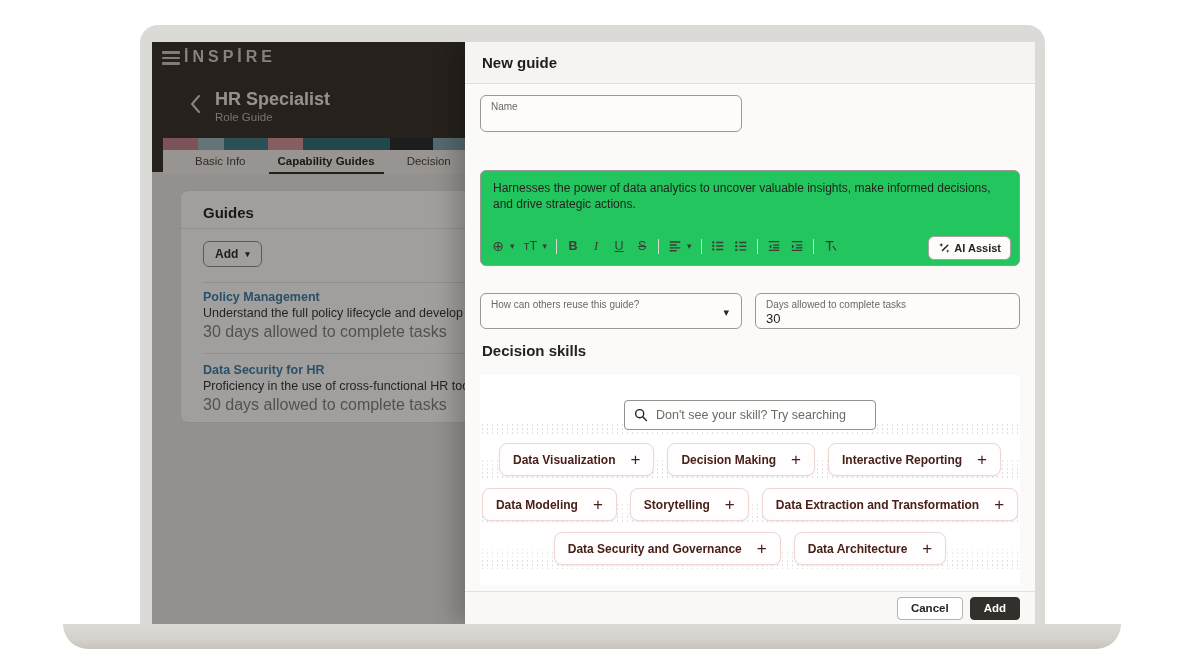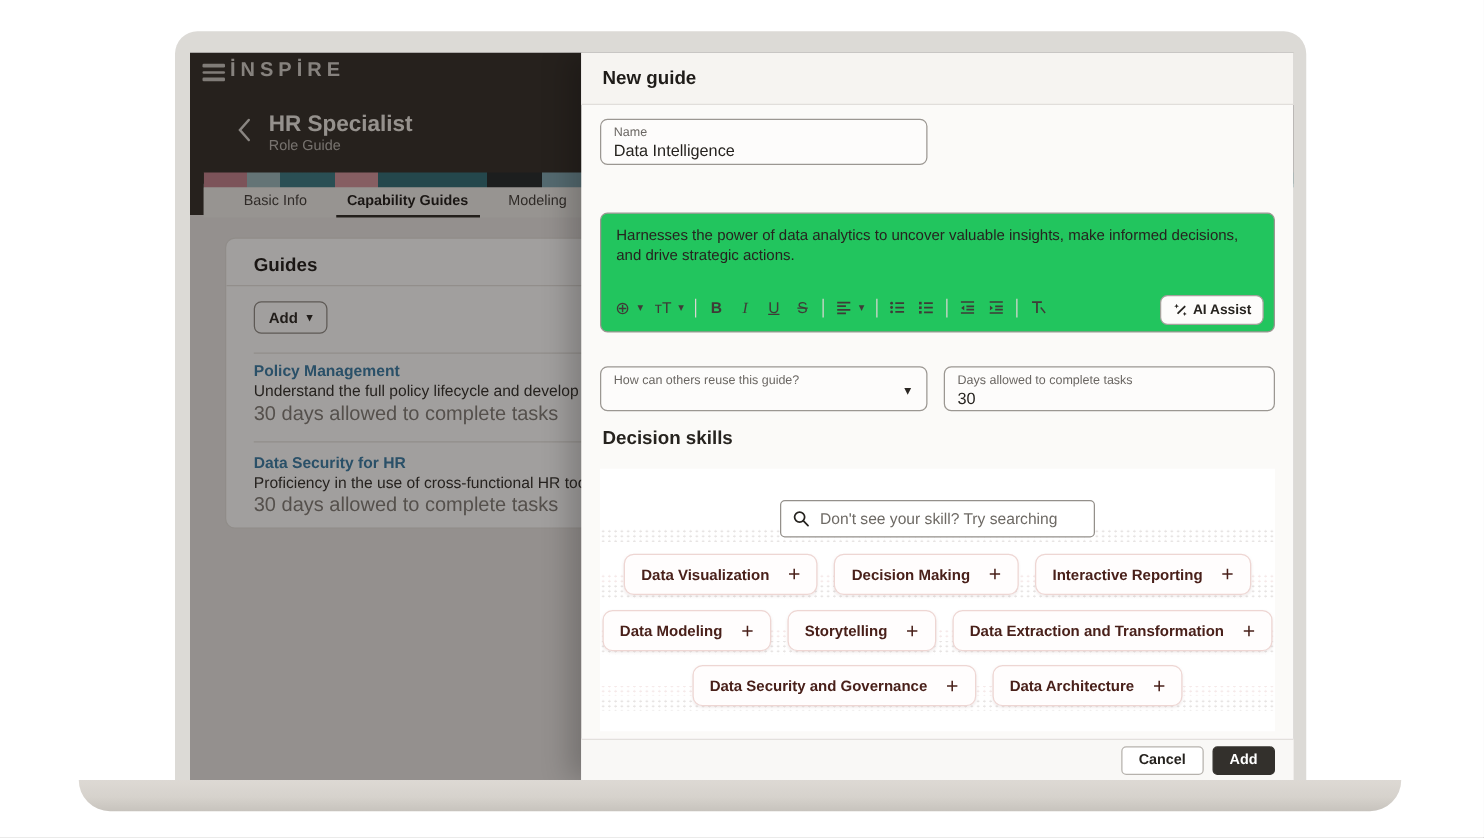--- a/index.html
+++ b/index.html
@@ -138,21 +138,21 @@
         </div>
         <div class="page-title">HR Specialist</div>
         <div class="page-subtitle">Role Guide</div>
       </div>
       <div class="banner"></div>
       <div class="hdr-corner"></div>
 
       <div class="tabbar">
         <div class="tab">Basic Info</div>
         <div class="tab active">Capability Guides</div>
-        <div class="tab">Modeling</div>
+        <div class="tab">Decision</div>
       </div>
 
       <div class="guides-card">
         <div class="card-title">Guides</div>
         <div class="card-div" style="top:37px"></div>
         <button class="add-btn">
           <span>Add</span>
           <span style="font-size:9px">▾</span>
         </button>
         <div class="card-div" style="top:91px; left:22px; width:520px"></div>
@@ -173,21 +173,20 @@
 
     <div class="scrim"></div>
 
     <div class="modal">
       <div class="modal-header">
         <div class="modal-title">New guide</div>
       </div>
 
       <div class="field name-field">
         <div class="field-label">Name</div>
-        <div class="field-value">Data Intelligence</div>
       </div>
 
       <div class="editor">
         <div class="editor-text">Harnesses the power of data analytics to uncover valuable insights, make informed decisions, and drive strategic actions.</div>
         <div class="toolbar">
           <span class="tb" style="font-size:14px">⊕</span>
           <span class="tb-caret">▾</span>
           <span class="tb">тT</span>
           <span class="tb-caret">▾</span>
           <span class="tb-sep"></span>

